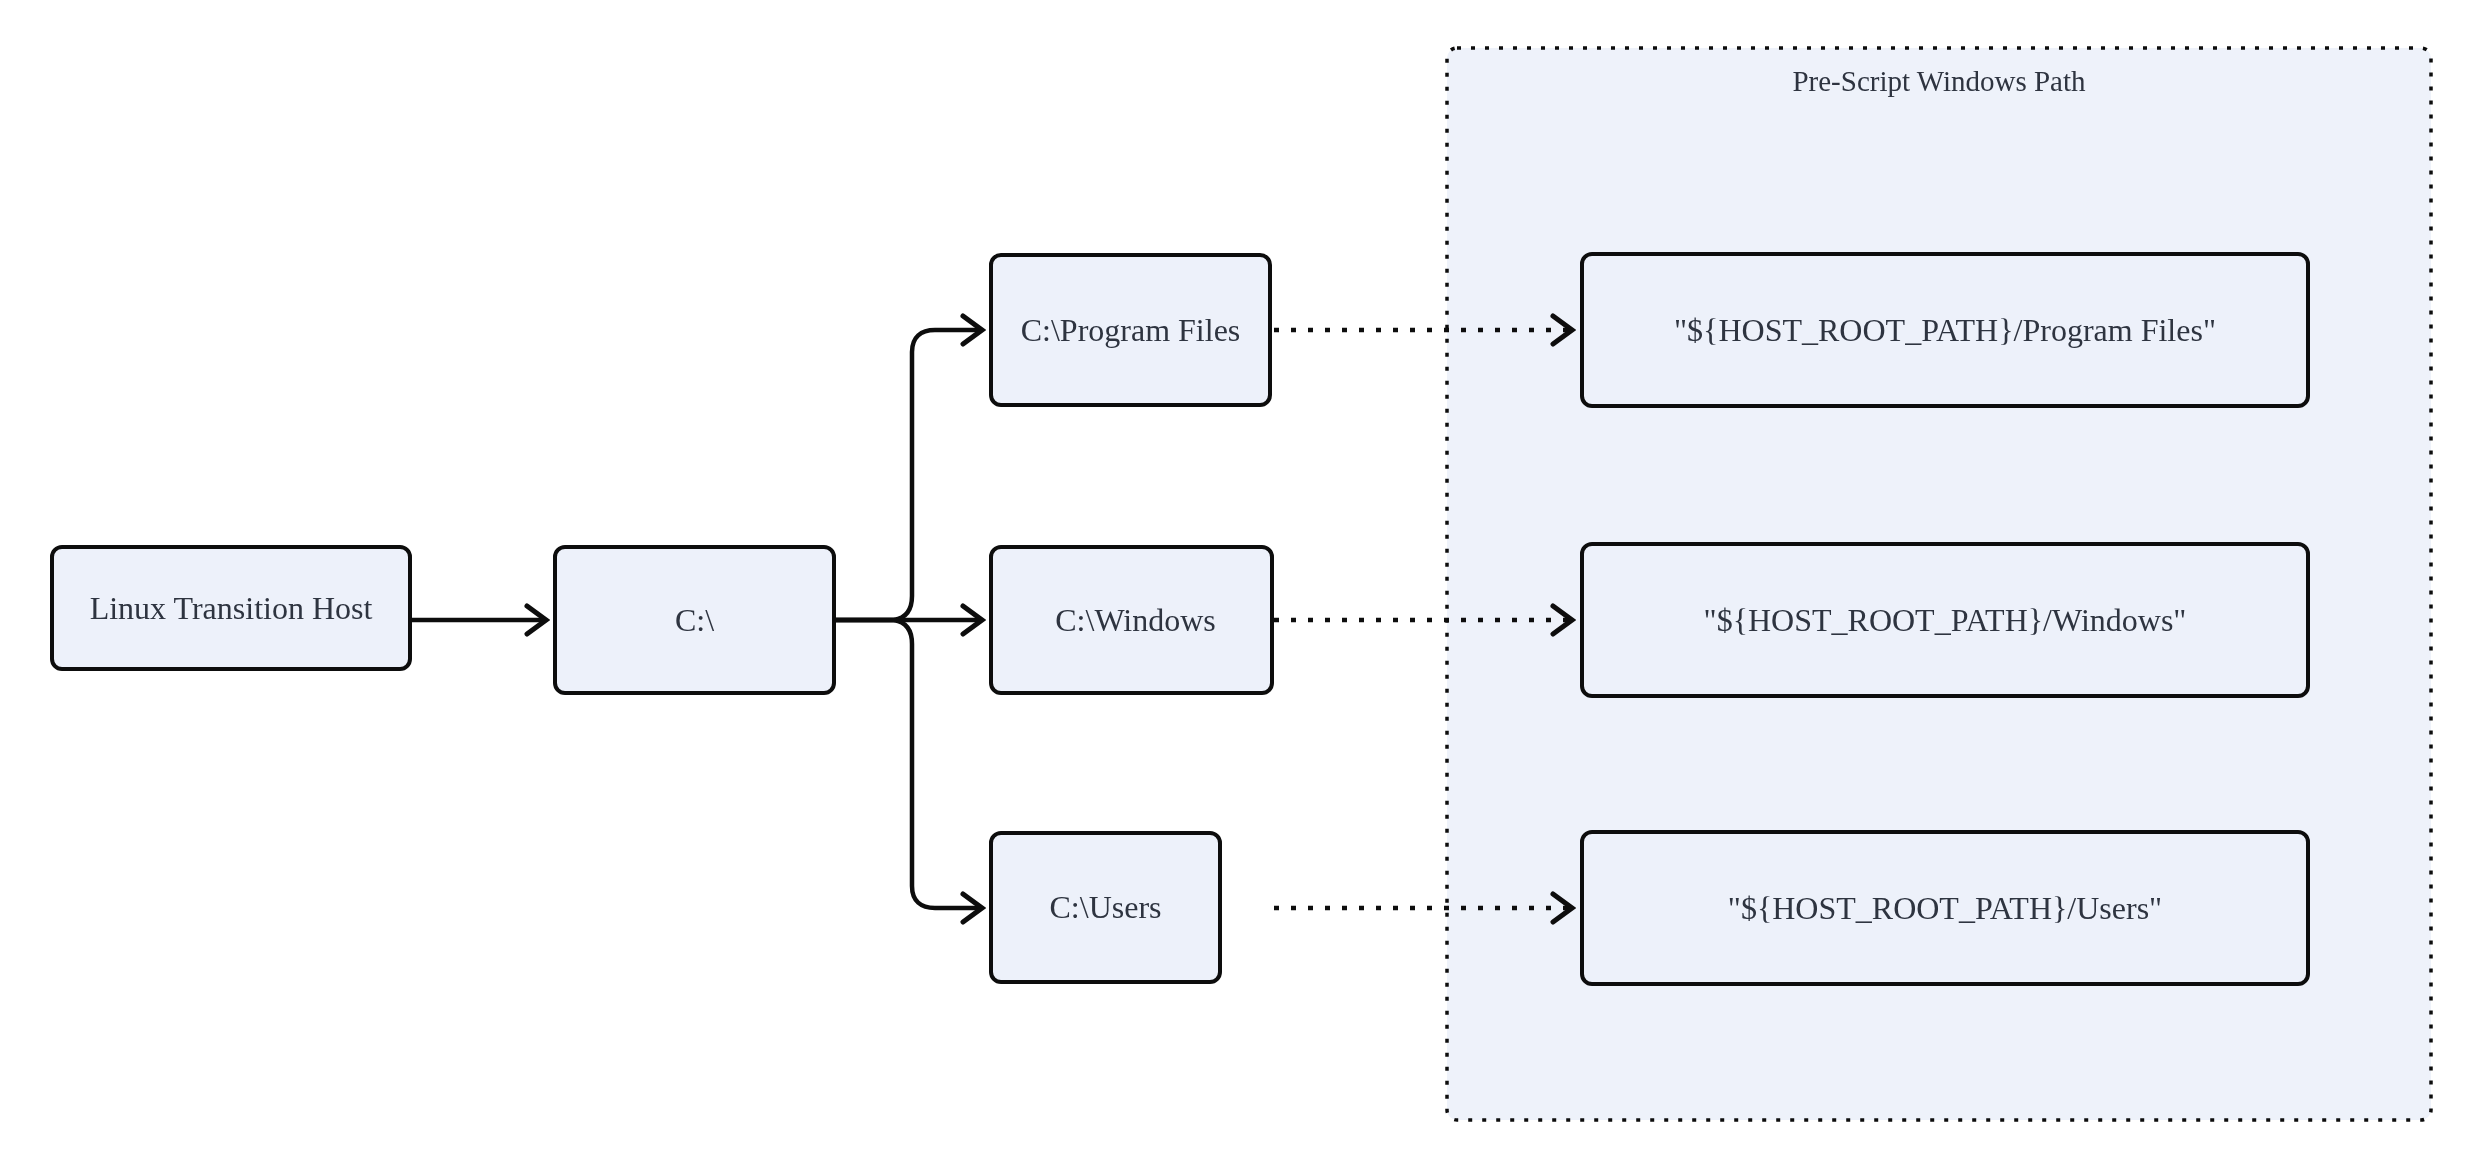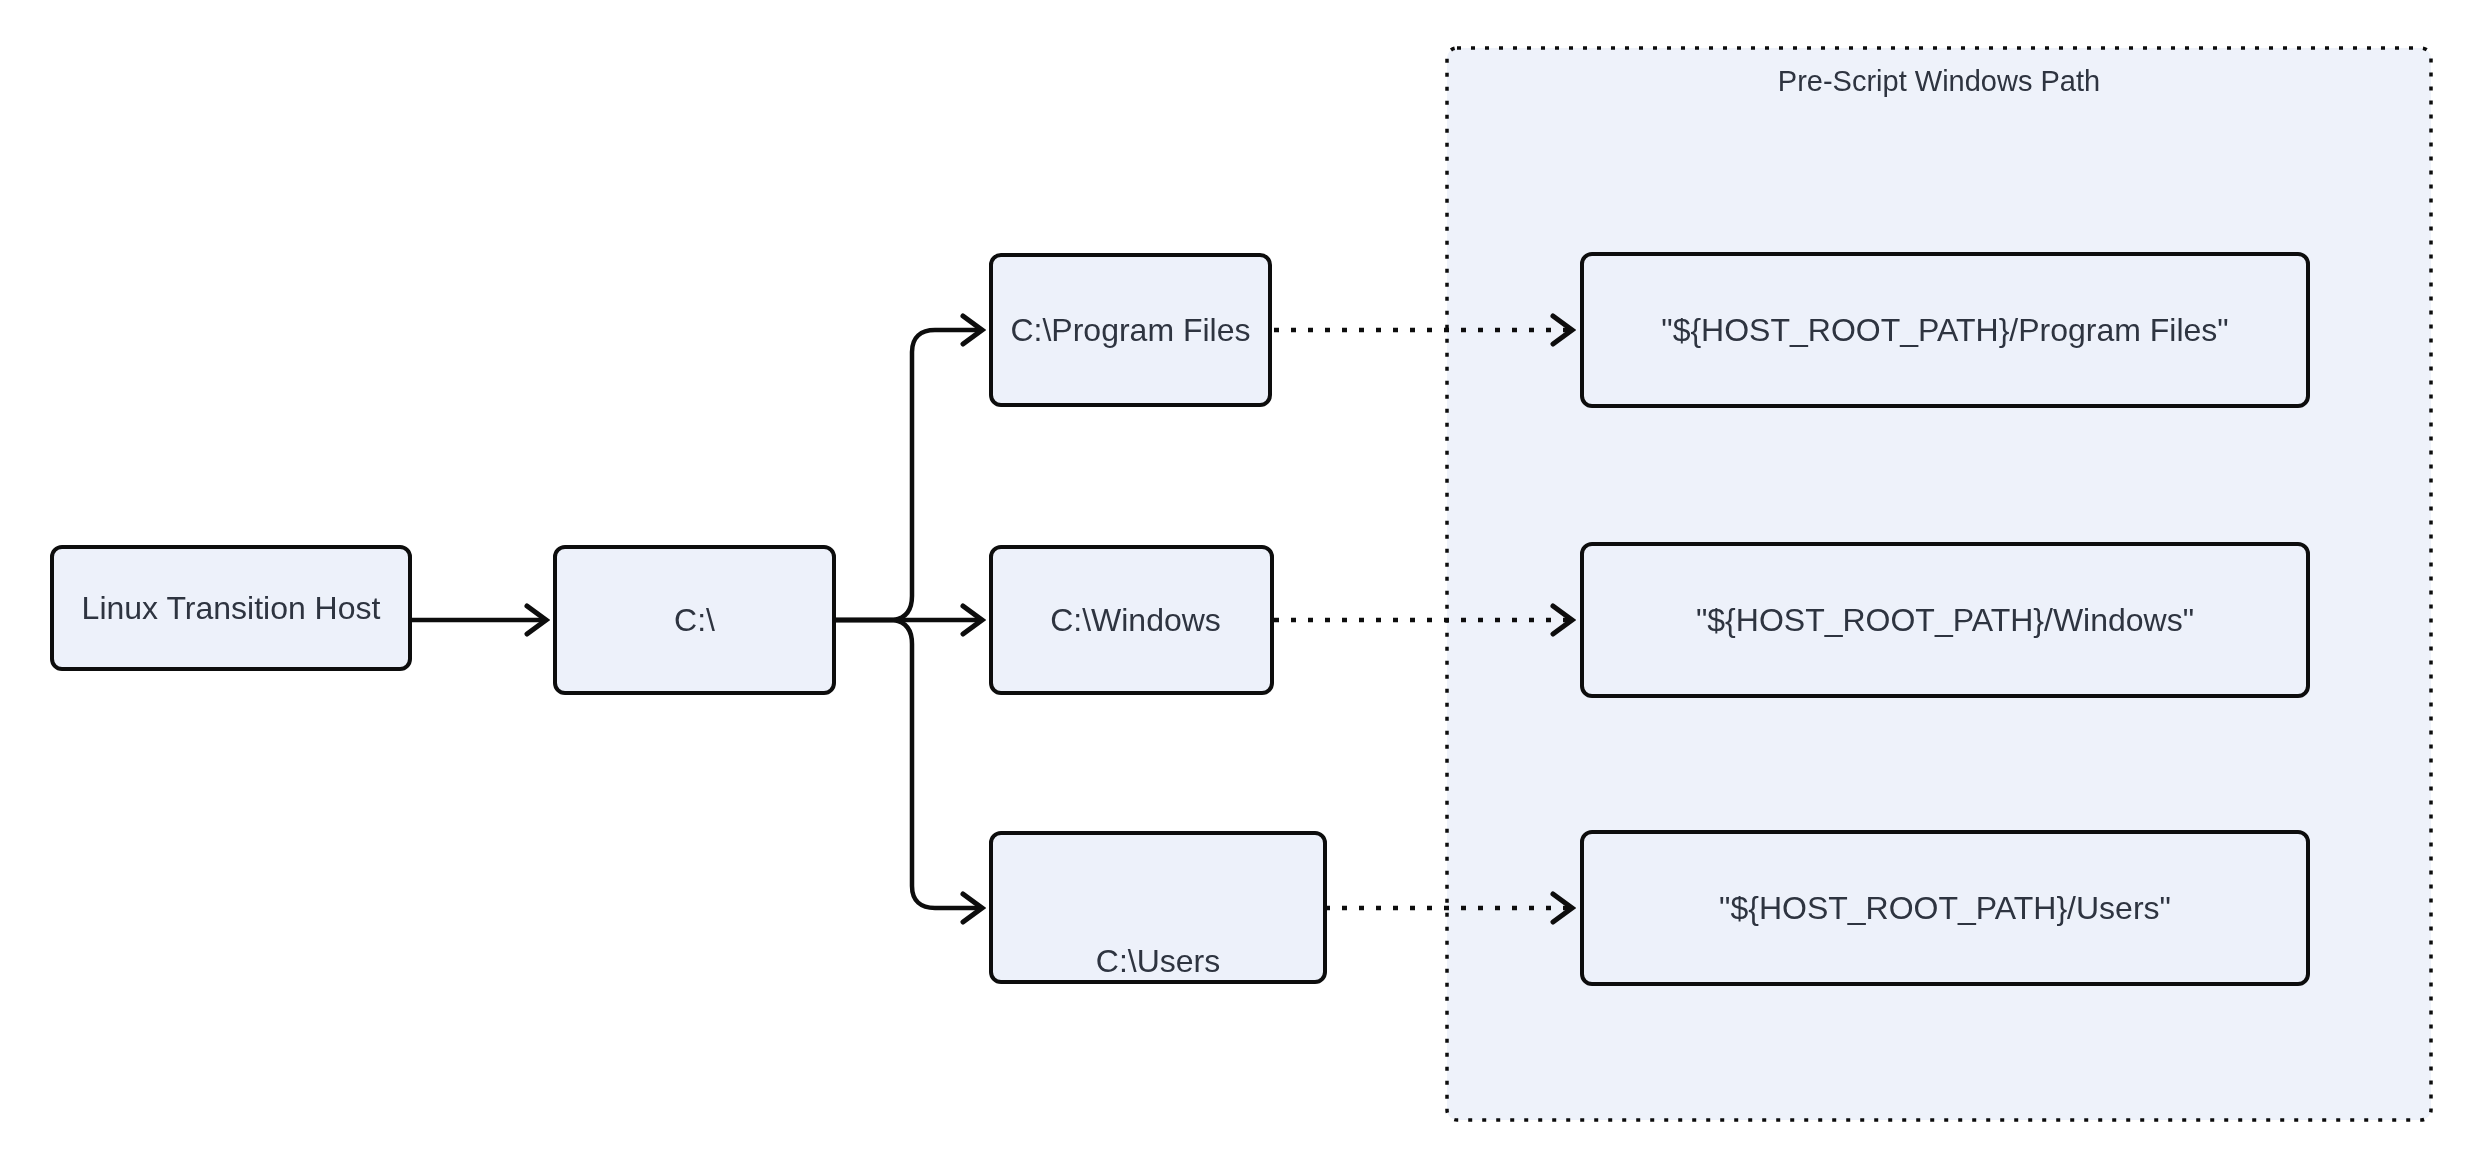--- a/index.html
+++ b/index.html
@@ -5,21 +5,21 @@
   html, body {
     margin: 0;
     padding: 0;
     background: var(--canvas-bg, #ffffff);
   }
   .canvas {
     position: relative;
     width: 2482px;
     height: 1172px;
     overflow: hidden;
-    font-family: Liberation Sans, sans-serif;
+    font-family: Liberation Serif, serif;
     color: var(--text-color, #2e3440);
     background: var(--canvas-bg, #ffffff);
   }
   .svg-layer {
     position: absolute;
     left: 0; top: 0;
     width: 2482px;
     height: 1172px;
     z-index: 1;
   }
@@ -105,21 +105,21 @@
   </div>
 
   <div class="node" style="left:989px; top:253px; width:283px; height:154px;">
     <span>C:\Program Files</span>
   </div>
 
   <div class="node" style="left:989px; top:545px; width:285px; height:150px;padding-left:8px;">
     <span>C:\Windows</span>
   </div>
 
-  <div class="node" style="left:989px; top:831px; width:338px; height:153px;align-items:flex-end;">
+  <div class="node" style="left:989px; top:831px; width:233px; height:153px;">
     <span>C:\Users</span>
   </div>
 
   <div class="node" style="left:1580px; top:252px; width:730px; height:156px;">
     <span>"${HOST_ROOT_PATH}/Program Files"</span>
   </div>
 
   <div class="node" style="left:1580px; top:542px; width:730px; height:156px;">
     <span>"${HOST_ROOT_PATH}/Windows"</span>
   </div>

